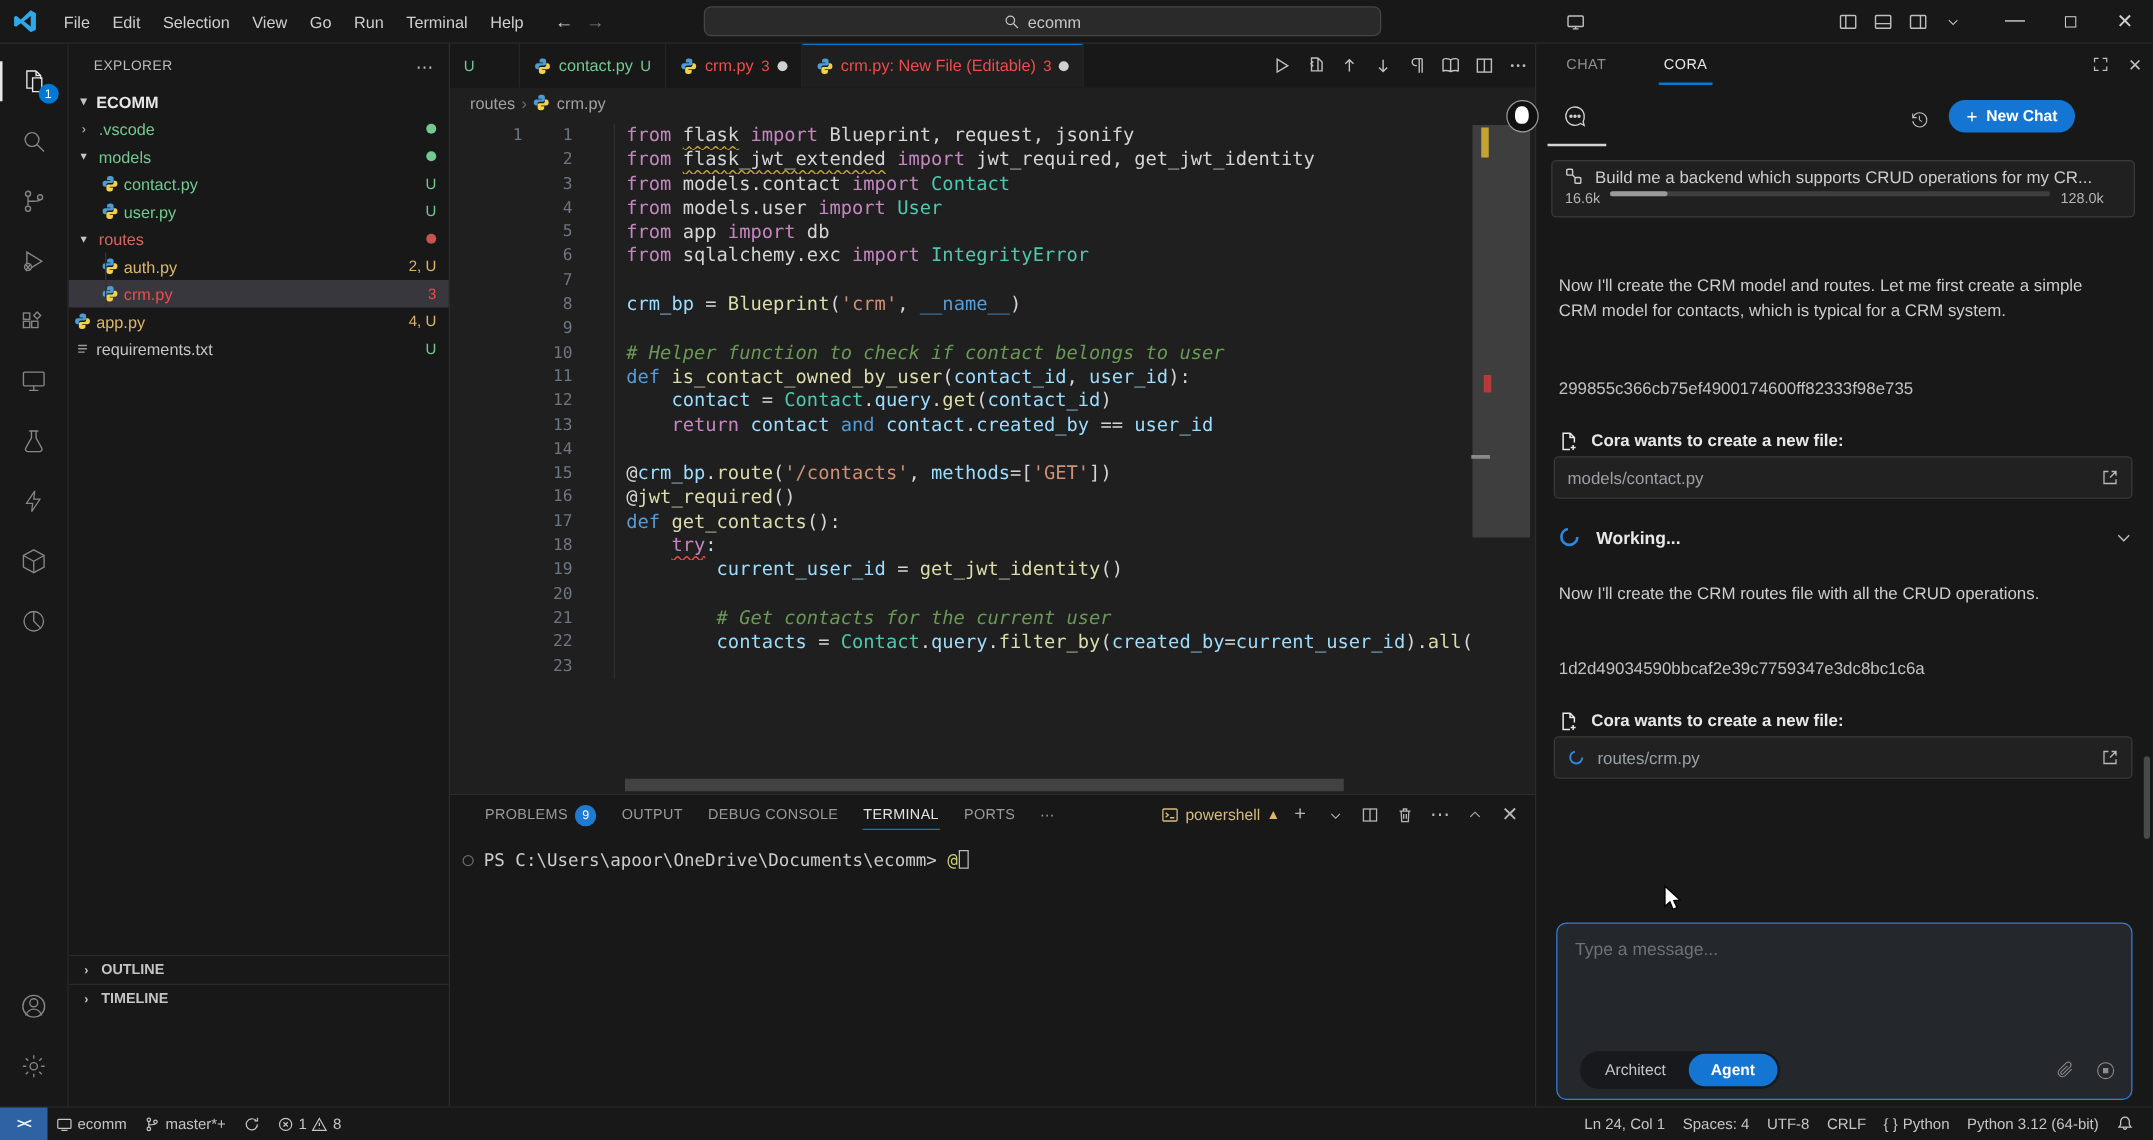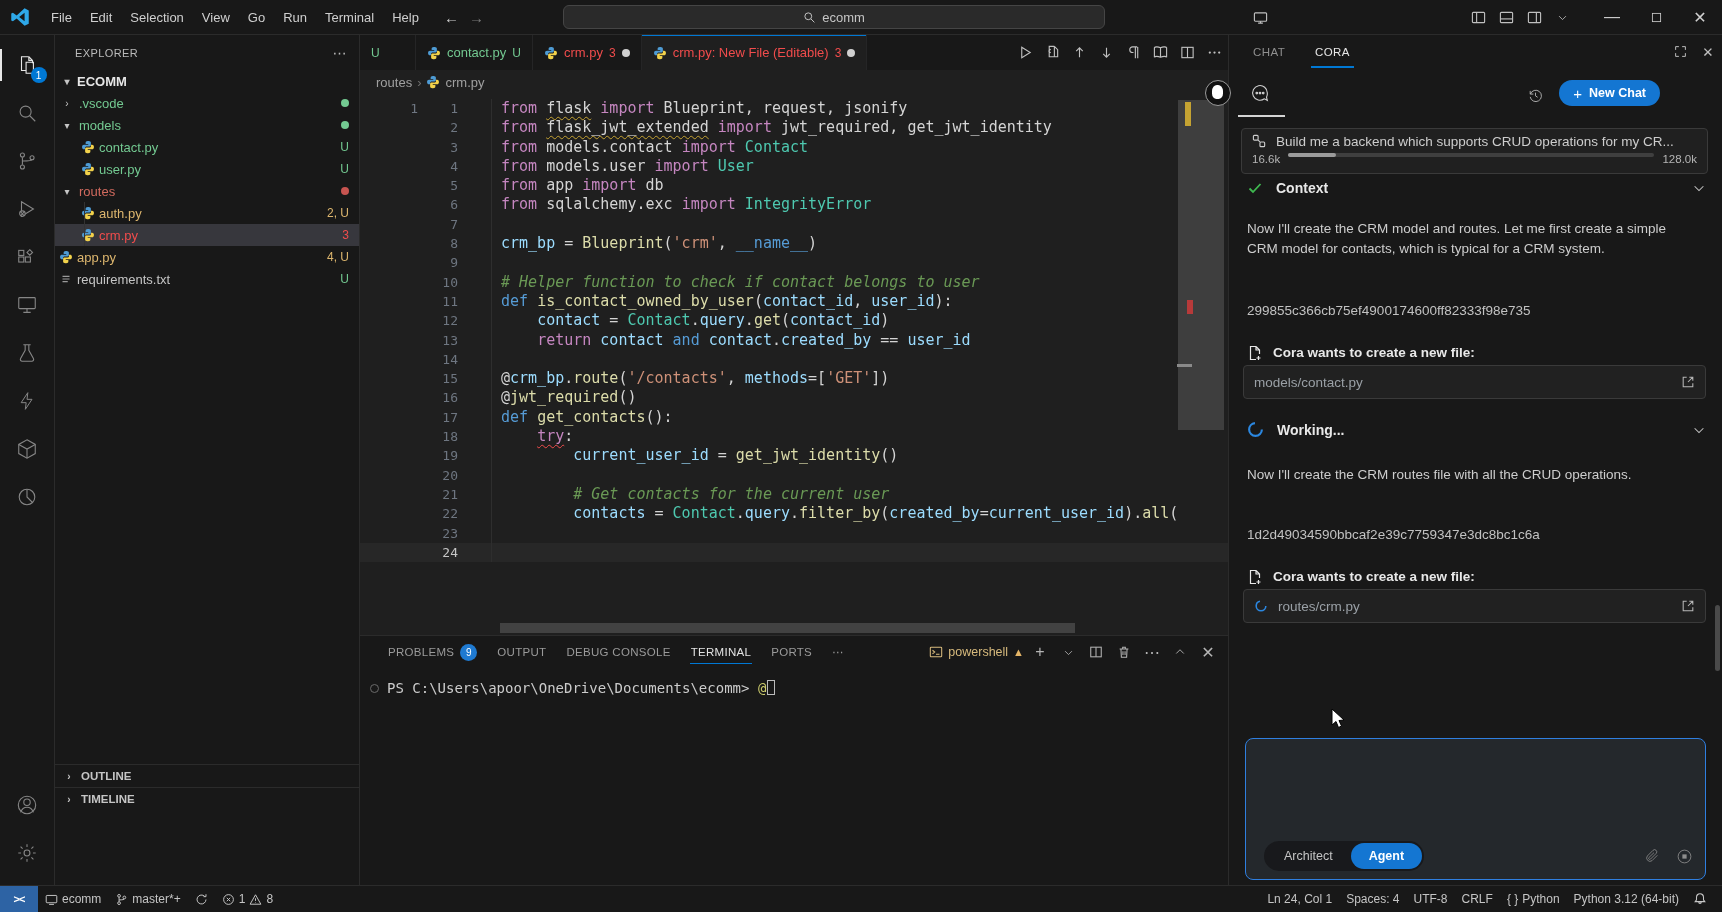--- a/index.html
+++ b/index.html
@@ -84,26 +84,26 @@
   .p-ico{width:24px;height:24px;display:flex;align-items:center;justify-content:center;}
   .ps-label{color:#d7ba7d;font-size:12.5px;display:flex;align-items:center;gap:5px;}
   .warn-tri{color:#e5b567;font-size:13px;}
   #term-body{padding:12px 0 0 10px;font-family:"DejaVu Sans Mono",monospace;font-size:14px;color:#cccccc;display:flex;align-items:center;gap:8px;}
   .term-deco{width:9px;height:9px;border:1px solid #6a6a6a;border-radius:50%;flex:none;}
   .term-cursor{display:inline-block;width:8px;height:15px;border:1px solid #bbb;margin-left:1px;vertical-align:-2px;}
 
   
   #chat{width:494px;background:#181818;border-left:1px solid #2b2b2b;position:relative;font-size:13.5px;}
   .c-abs{position:absolute;}
-  #chat-tabs{left:0;right:0;top:0;height:33px;display:flex;align-items:center;padding-left:24px;gap:30px;}
+  #chat-tabs{left:0;right:0;top:0;height:33px;display:flex;align-items:center;padding-left:24px;gap:46px;}
   .c-tab{font-size:11.5px;letter-spacing:.4px;color:#8f8f8f;height:33px;display:flex;align-items:center;position:relative;}
   .c-tab.active{color:#e6e6e6;}
   .c-tab.active:after{content:"";position:absolute;left:-4px;right:-4px;bottom:0;height:2px;background:#0078d4;}
   .c-tab-icons{margin-left:auto;display:flex;color:#c0c0c0;}
-  .msg-card{left:12px;right:14px;top:93px;height:46px;background:#202020;border:1px solid #3a3a3a;border-radius:4px;padding:5px 10px 0 10px;}
+  .msg-card{left:12px;right:14px;top:93px;height:46px;background:#202020;border:1px solid #3a3a3a;border-radius:4px;padding:5px 24px 0 10px;}
   .msg-row1{display:flex;align-items:center;gap:9px;color:#cdcdcd;font-size:13.5px;white-space:nowrap;overflow:hidden;}
   .msg-row2{display:flex;align-items:flex-start;gap:8px;margin-top:4px;font-size:11.5px;color:#b5b5b5;}
   .prog{flex:1;height:4px;background:#3f3f3f;border-radius:2px;position:relative;}
   .prog>div{position:absolute;left:0;top:0;bottom:0;width:13%;background:#9b9b9b;border-radius:2px;}
   .sec-head{display:flex;align-items:center;gap:13px;left:18px;right:16px;}
   .sec-title{font-weight:700;color:#e8e8e8;font-size:14px;}
   .sec-chev{margin-left:auto;color:#c5c5c5;}
   .c-para{left:18px;right:22px;color:#cdcdcd;line-height:1.5;font-size:13.5px;}
   .c-hash{left:18px;right:22px;color:#c2c2c2;font-size:13.5px;}
   .file-head{display:flex;align-items:flex-start;gap:10px;left:18px;right:16px;font-weight:700;color:#e8e8e8;font-size:13.5px;}
@@ -495,21 +495,20 @@
           <div class="cl"><span class="gA"></span><span class="gB">14</span><span class="gsep"></span><span></span></div>
           <div class="cl"><span class="gA"></span><span class="gB">15</span><span class="gsep"></span><span><span class="tok-pl">@</span><span class="tok-vr">crm_bp</span><span class="tok-pl">.</span><span class="tok-fn">route</span><span class="tok-pl">(</span><span class="tok-str">'/contacts'</span><span class="tok-pl">, </span><span class="tok-vr">methods</span><span class="tok-pl">=[</span><span class="tok-str">'GET'</span><span class="tok-pl">])</span></span></div>
           <div class="cl"><span class="gA"></span><span class="gB">16</span><span class="gsep"></span><span><span class="tok-pl">@</span><span class="tok-fn">jwt_required</span><span class="tok-pl">()</span></span></div>
           <div class="cl"><span class="gA"></span><span class="gB">17</span><span class="gsep"></span><span><span class="tok-ctl">def</span><span class="tok-pl"> </span><span class="tok-fn">get_contacts</span><span class="tok-pl">():</span></span></div>
           <div class="cl"><span class="gA"></span><span class="gB">18</span><span class="gsep"></span><span><span class="tok-pl">    </span><span class="tok-kw wr">try</span><span class="tok-pl">:</span></span></div>
           <div class="cl"><span class="gA"></span><span class="gB">19</span><span class="gsep"></span><span><span class="tok-pl">        </span><span class="tok-vr">current_user_id</span><span class="tok-pl"> = </span><span class="tok-fn">get_jwt_identity</span><span class="tok-pl">()</span></span></div>
           <div class="cl"><span class="gA"></span><span class="gB">20</span><span class="gsep"></span><span></span></div>
           <div class="cl"><span class="gA"></span><span class="gB">21</span><span class="gsep"></span><span><span class="tok-pl">        </span><span class="tok-com"># Get contacts for the current user</span></span></div>
           <div class="cl"><span class="gA"></span><span class="gB">22</span><span class="gsep"></span><span><span class="tok-pl">        </span><span class="tok-vr">contacts</span><span class="tok-pl"> = </span><span class="tok-cls">Contact</span><span class="tok-pl">.</span><span class="tok-vr">query</span><span class="tok-pl">.</span><span class="tok-fn">filter_by</span><span class="tok-pl">(</span><span class="tok-vr">created_by</span><span class="tok-pl">=</span><span class="tok-vr">current_user_id</span><span class="tok-pl">).</span><span class="tok-fn">all</span><span class="tok-pl">(</span></span></div>
           <div class="cl"><span class="gA"></span><span class="gB">23</span><span class="gsep"></span><span></span></div>
-          <div class="cl cur"><span class="gA"></span><span class="gB">24</span><span class="gsep"></span><span></span></div>
         </div>
       <div id="vscroll"></div>
       <div class="ruler-mark" style="right:37px;top:8px;width:6px;height:24px;background:#c5a332;"></div>
       <div class="ruler-mark" style="right:35px;top:206px;width:6px;height:14px;background:#b73a3a;"></div>
       <div class="ruler-mark" style="right:36px;top:270px;width:15px;height:3px;background:#8a8a8a;"></div>
       <div id="hscroll"></div>
     </div>
 
     <div id="panel">
       <div id="panel-tabs">
@@ -620,31 +619,20 @@
       </div>
       <div class="msg-row2">
         <span>16.6k</span>
         <span class="prog">
             <div></div>
           </span>
         <span>128.0k</span>
       </div>
     </div>
 
-    <div class="c-abs sec-head" style="top:145px">
-      <svg width="16" height="16" viewBox="0 0 16 16" style="stroke:#3fb950;fill:none;stroke-width:1.8">
-          <path d="M2.5 8.5 6 12l7.5-8"></path>
-        </svg>
-      <span class="sec-title">Context</span>
-      <span class="sec-chev">
-          <svg width="14" height="14" viewBox="0 0 16 16" class="ic">
-            <path d="M3 6l5 5 5-5"></path>
-          </svg>
-        </span>
-    </div>
 
     <div class="c-abs c-para" style="top:184px">Now I'll create the CRM model and routes. Let me first create a simple CRM model for contacts, which is typical for a CRM system.</div>
     <div class="c-abs c-hash" style="top:268px">299855c366cb75ef4900174600ff82333f98e735</div>
 
     <div class="c-abs file-head" style="top:310px">
       <svg width="16" height="16" viewBox="0 0 16 16" class="ic">
           <path d="M9 1.5H3.5v13H9M9 1.5 12.5 5v4M9 1.5V5h3.5"></path>
           <path d="M11.5 11v4M9.5 13h4"></path>
         </svg>
       <span>Cora wants to create a new file:</span>
@@ -688,20 +676,21 @@
       <span class="open-ic">
           <svg width="14" height="14" viewBox="0 0 16 16" class="ic">
             <path d="M6.5 2.5H2.5v11h11V9.5M9.5 2.5h4v4M13.5 2.5 8 8"></path>
           </svg>
         </span>
     </div>
 
     <div id="chat-scroll" class="c-abs"></div>
 
     <div id="chat-input" class="c-abs">
+      <span class="placeholder">Type a message...</span>
       <div class="input-bottom">
         <div class="mode-toggle">
           <span class="mode">Architect</span>
           <span class="mode active">Agent</span>
         </div>
         <div class="input-icons">
           <span>
             <svg width="16" height="16" viewBox="0 0 24 24" class="ic" stroke-width="1.5">
                 <path d="M20 11 12 19a5 5 0 0 1-7-7l8.5-8.5a3.3 3.3 0 0 1 4.7 4.7L9.7 16.7a1.7 1.7 0 0 1-2.4-2.4L15 7"></path>
               </svg>

